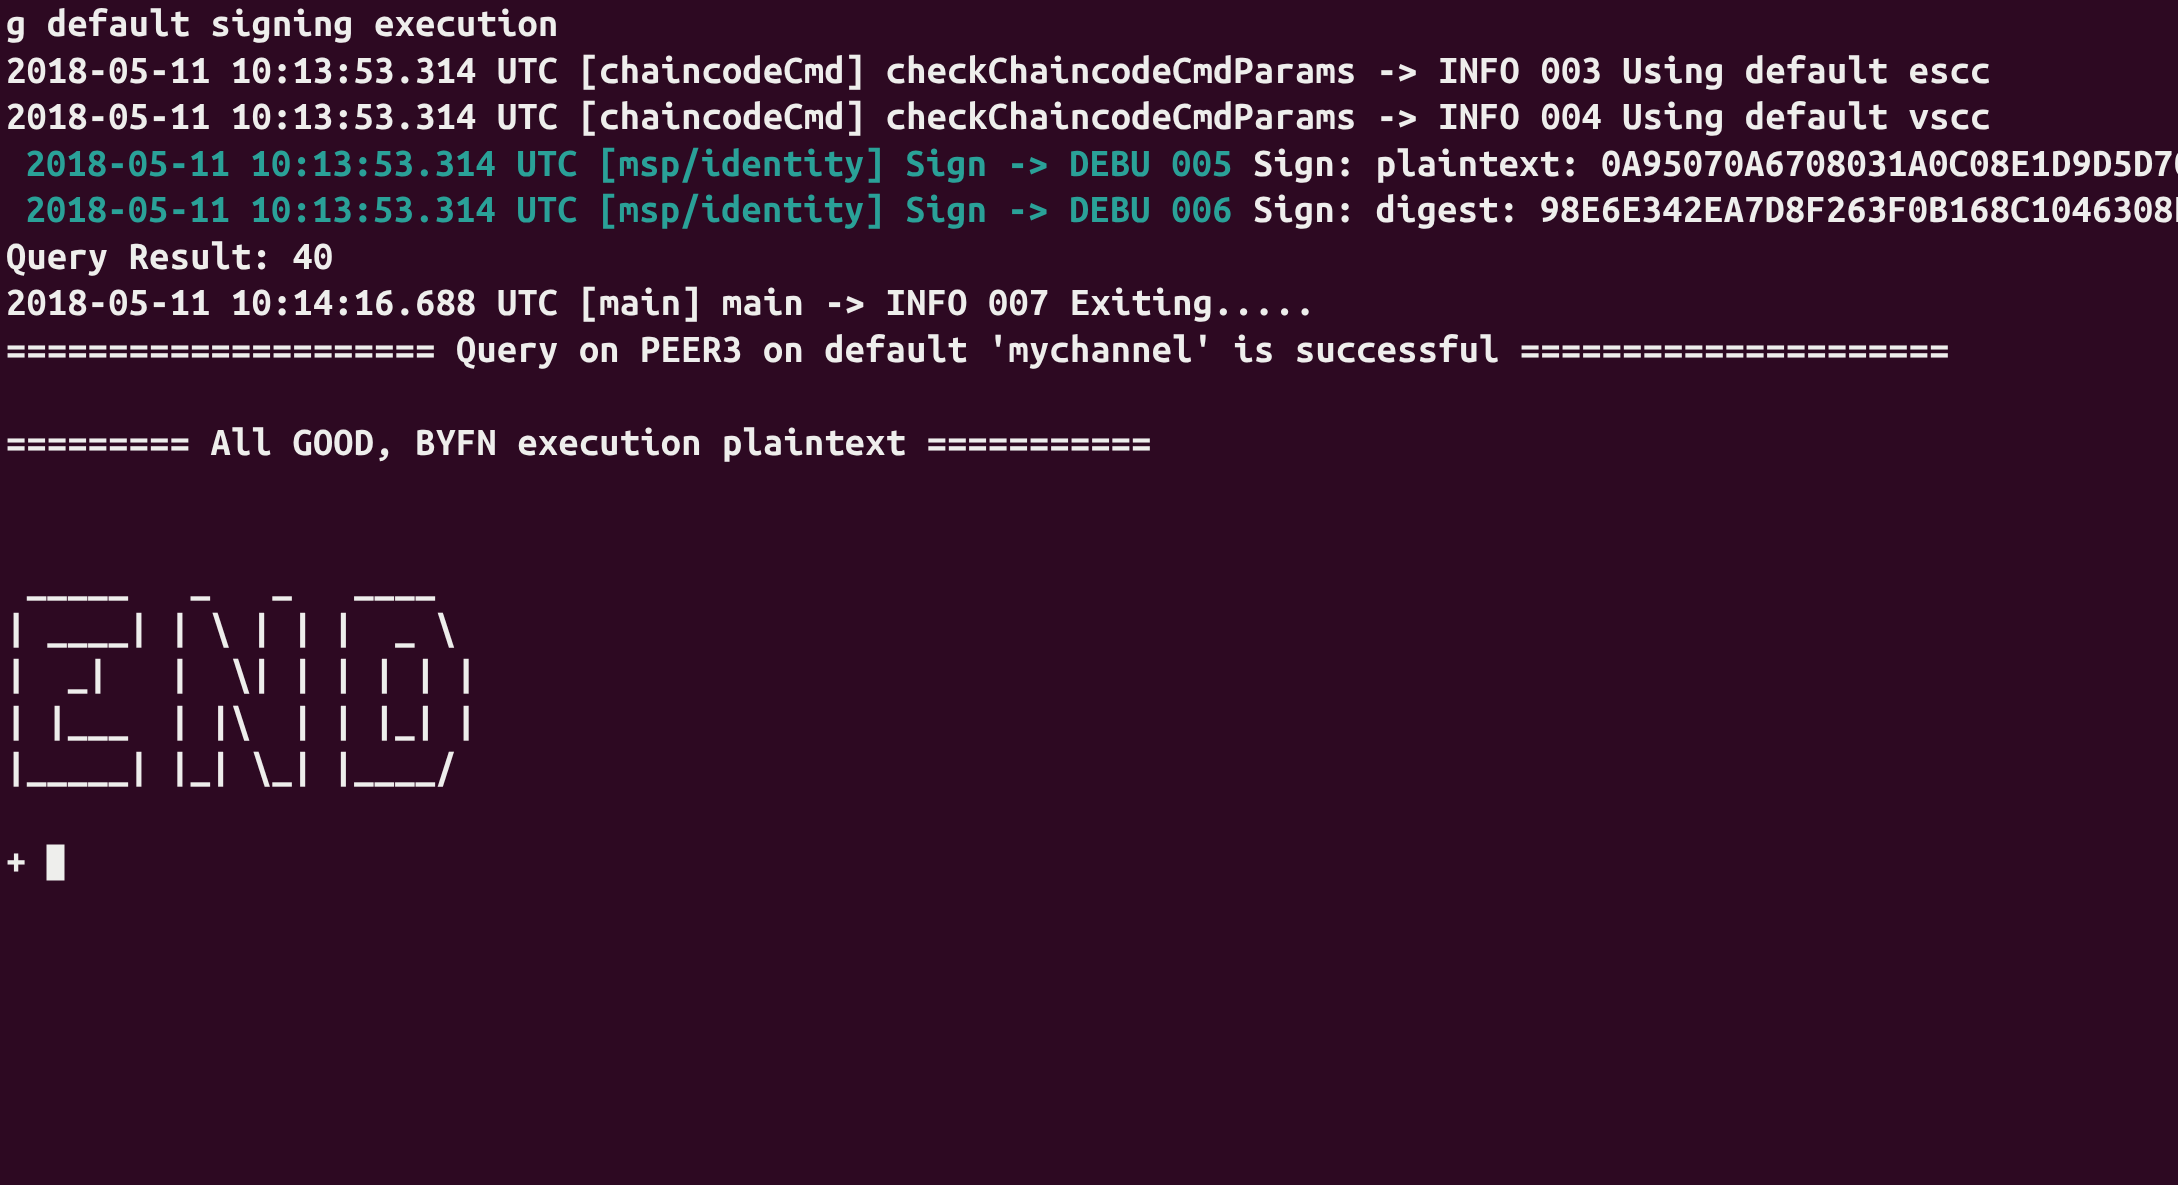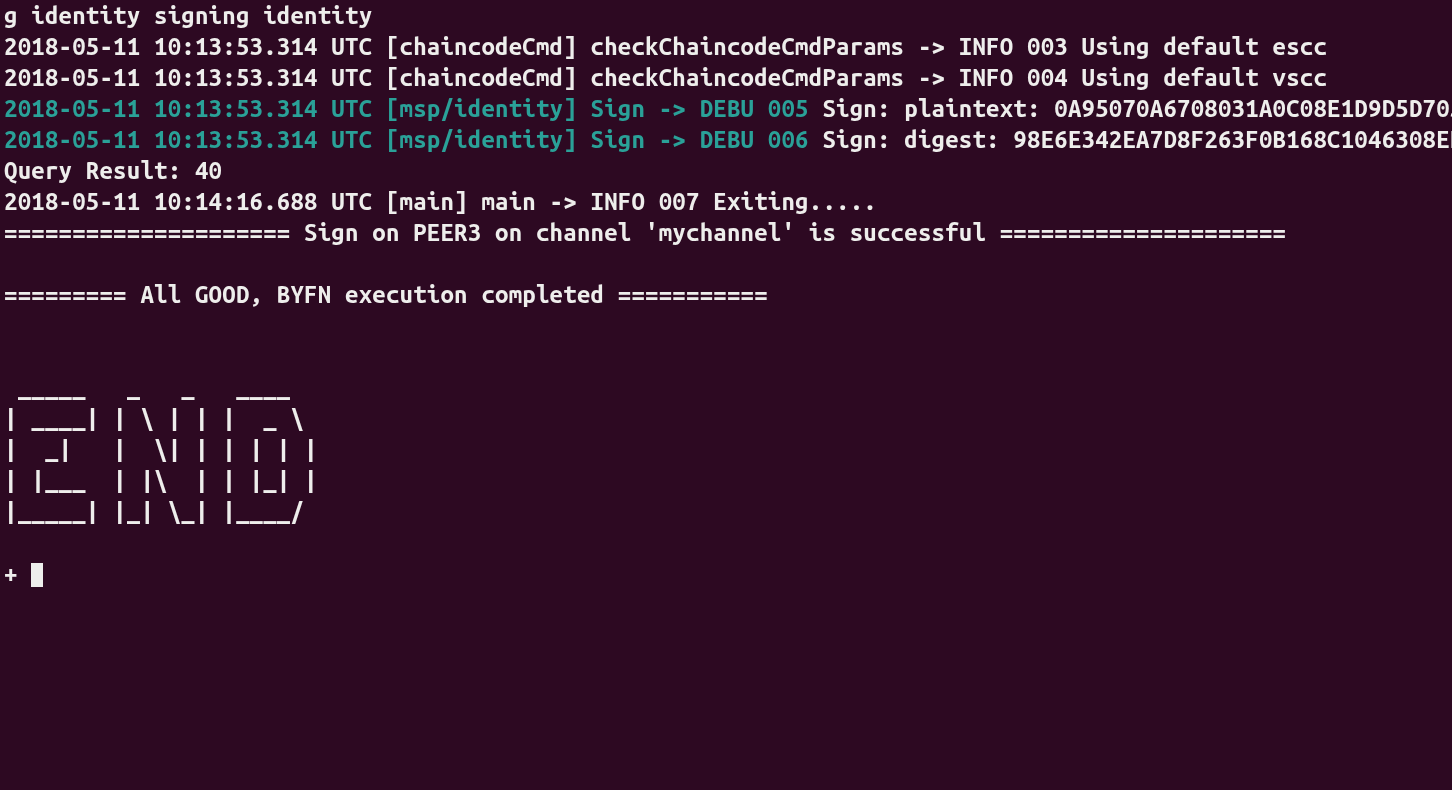--- a/index.html
+++ b/index.html
@@ -13,43 +13,43 @@
   .terminal {
     font-family: "Ubuntu Mono", "DejaVu Sans Mono", "Liberation Mono", monospace;
     font-size: 24px;
     line-height: 31px;
     color: #eeeeec;
     white-space: pre;
     padding: 0 4px;
     letter-spacing: 0.2px;
     font-weight: bold;
   }
-  .teal { color: #2aa198; }
+  .teal { color: #2aa198; margin-left: 13px; }
   .cursor {
     display: inline-block;
     width: 12px;
     height: 24px;
     background: #eeeeec;
     vertical-align: text-bottom;
     margin-left: 0px;
   }
 </style>
 </head>
 <body>
 
-<div class="terminal"><span>g identity signing identity</span>
+<div class="terminal"><span>g default signing execution</span>
 <span>2018-05-11 10:13:53.314 UTC [chaincodeCmd] checkChaincodeCmdParams -&gt; INFO 003 Using default escc</span>
 <span>2018-05-11 10:13:53.314 UTC [chaincodeCmd] checkChaincodeCmdParams -&gt; INFO 004 Using default vscc</span>
 <span class="teal">2018-05-11 10:13:53.314 UTC [msp/identity] Sign -&gt; DEBU 005</span><span> Sign: plaintext: 0A95070A6708031A0C08E1D9D5D70510...6D7963631A0A0A0571756572790A0161 </span>
 <span class="teal">2018-05-11 10:13:53.314 UTC [msp/identity] Sign -&gt; DEBU 006</span><span> Sign: digest: 98E6E342EA7D8F263F0B168C1046308EFD35371142BC22D49DAA5715B6C9A19E </span>
 <span>Query Result: 40</span>
 <span>2018-05-11 10:14:16.688 UTC [main] main -&gt; INFO 007 Exiting.....</span>
-<span>===================== Sign on PEER3 on channel 'mychannel' is successful ===================== </span>
+<span>===================== Query on PEER3 on default 'mychannel' is successful ===================== </span>
 <span></span>
-<span>========= All GOOD, BYFN execution completed =========== </span>
+<span>========= All GOOD, BYFN execution plaintext =========== </span>
 <span></span>
 <span></span>
 <span> _____   _   _   ____   </span>
 <span>| ____| | \ | | |  _ \  </span>
 <span>|  _|   |  \| | | | | | </span>
 <span>| |___  | |\  | | |_| | </span>
 <span>|_____| |_| \_| |____/  </span>
 <span></span>
 <span>+ </span><span class="cursor"></span></div>
 

